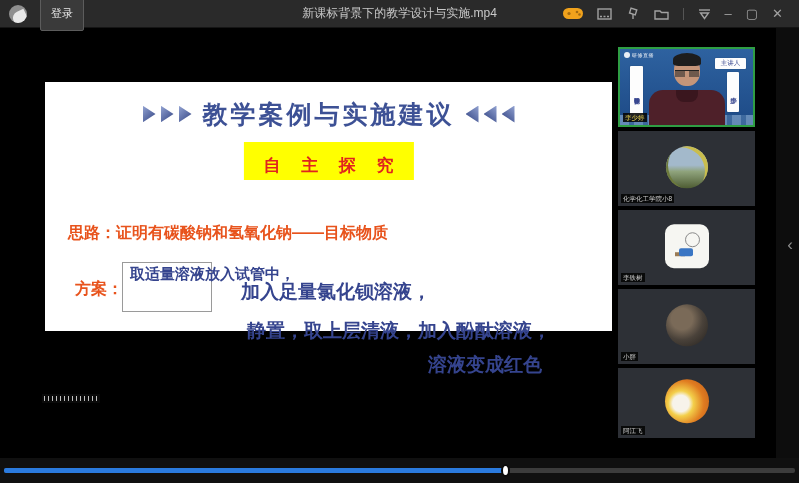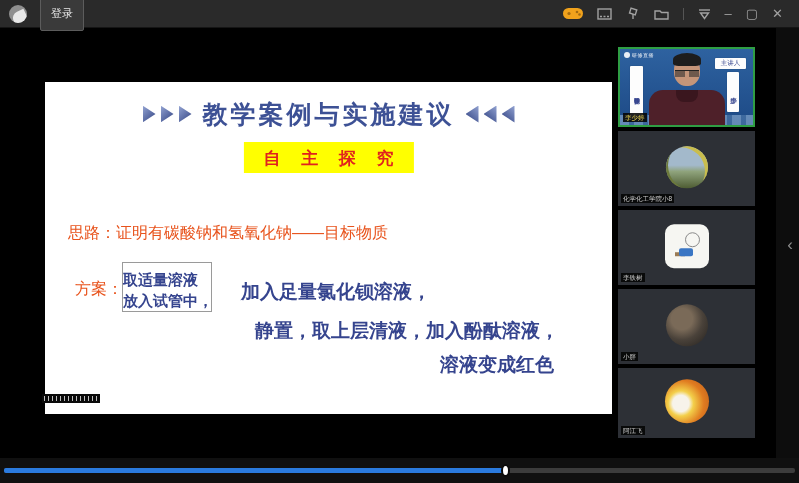--- a/index.html
+++ b/index.html
@@ -21,46 +21,46 @@
   .tb-icons { margin-left:auto; display:flex; align-items:center; gap:14px; padding-right:16px; z-index:2; }
   .tb-icons .glyph { color:#a2a2a2; font-size:13px; line-height:13px; }
   .tb-sep { width:1px; height:12px; background:#555; }
 
   
   .video-area { position:absolute; top:28px; left:0; width:799px; height:430px; background:#000; }
   .side-strip { position:absolute; right:0; top:0; bottom:0; width:23px; background:#0d0d0d; }
   .panel-chevron { position:absolute; right:6px; top:207px; color:#8d8d8d; font-size:17px; }
 
   
-  .slide { position:absolute; left:45px; top:54px; width:567px; height:332px; background:#ffffff; }
+  .slide { position:absolute; left:45px; top:54px; width:567px; height:249px; background:#ffffff; }
   .slide-title-row { position:absolute; top:14px; left:0; width:100%; height:36px;
               display:flex; align-items:center; justify-content:center; gap:5px; }
   .tri { width:13px; height:17px; }
   .tri-r { background:linear-gradient(135deg,#93a3d2,#2c3e7e);
            clip-path:polygon(0 0,100% 50%,0 100%); }
   .tri-l { background:linear-gradient(225deg,#93a3d2,#2c3e7e);
            clip-path:polygon(100% 0,0 50%,100% 100%); }
   .slide-title { font-family:"Liberation Serif","DejaVu Serif",serif; font-size:25px;
            font-weight:700; color:#3d5195; letter-spacing:3px; margin:0 6px; }
   .badge { position:absolute; top:60px; left:50%; transform:translateX(-50%);
            background:#ffff00; color:#e0231e; font-weight:700; font-size:17px;
-           letter-spacing:8px; padding:5px 12px 3px 20px; }
+           letter-spacing:8px; padding:12px 12px 3px 20px; }
   .blue-text  { color:#35448e; font-weight:700; font-size:19px; position:absolute; white-space:nowrap; }
-  .orange-text{ color:#e8531c; font-weight:400; font-size:16px; position:absolute; white-space:nowrap; }
+  .orange-text{ color:#e8531c; font-weight:700; font-size:16px; position:absolute; white-space:nowrap; }
   .question { top:102px; left:19px; font-size:16px; }
   .idea     { top:141px; left:23px; }
   .plan-label { top:197px; left:30px; }
   .plan-box { position:absolute; top:180px; left:77px; width:90px; height:50px;
-              border:1px solid #9a9a9a; display:flex; flex-direction:column;
-              justify-content:flex-end; }
+              border:1px solid #9a9a9a; display:flex; flex-direction:row;
+              justify-content:flex-start; padding-left:7px; }
   .plan-box div { color:#35448e; font-weight:700; font-size:15px; line-height:21px; white-space:nowrap; }
   .step1   { top:197px; left:196px; }
   .result1 { top:197px; left:381px; }
-  .step2   { top:236px; left:202px;margin-left:8px; }
-  .result2 { top:270px; left:383px;margin-left:12px; }
+  .step2   { top:236px; left:202px; }
+  .result2 { top:270px; left:383px; }
   .watermark { position:absolute; left:-3px; top:312px; width:58px; height:9px; background:#0a0a0a;
               background-image:repeating-linear-gradient(90deg,rgba(255,255,255,.75) 0 1px,transparent 1px 4px);
               background-size:95% 55%; background-position:2px 2px; background-repeat:no-repeat; }
 
   
   .tile { position:absolute; left:618px; width:137px; background:#2d3036; overflow:hidden; }
   .tile-1 { top:19px;  height:80px; border:2px solid #2f9e44;
             background:linear-gradient(180deg,#2e62a0,#1d4a86); }
   .tile-2 { top:103px; height:75px; }
   .tile-3 { top:182px; height:75px; }
@@ -116,20 +116,21 @@
                 background:#fff; border:2px solid #0a0a0a; border-radius:50%; }
 
   svg .ln { stroke:#a2a2a2; stroke-width:1.4; fill:none; }
 </style>
 </head>
 <body>
 
 <div class="titlebar">
   <div class="app-logo"></div>
   <button class="login-btn">登录</button>
+  <div class="tb-title">新课标背景下的教学设计与实施.mp4</div>
   <div class="tb-icons">
     <svg width="20" height="13">
       <rect x="0" y="1" width="20" height="11" rx="5.5" fill="#f0a21c"></rect>
       <circle cx="6" cy="6.5" r="1.6" fill="#a36a10"></circle>
       <circle cx="14" cy="5" r="1.3" fill="#a36a10"></circle>
       <circle cx="16.5" cy="7.5" r="1.3" fill="#a36a10"></circle>
     </svg>
     <svg width="15" height="12">
       <rect x="1" y="1" width="13" height="10" class="ln"></rect>
       <line x1="3" y1="8.5" x2="12" y2="8.5" class="ln" stroke-dasharray="2 1.5"></line>

